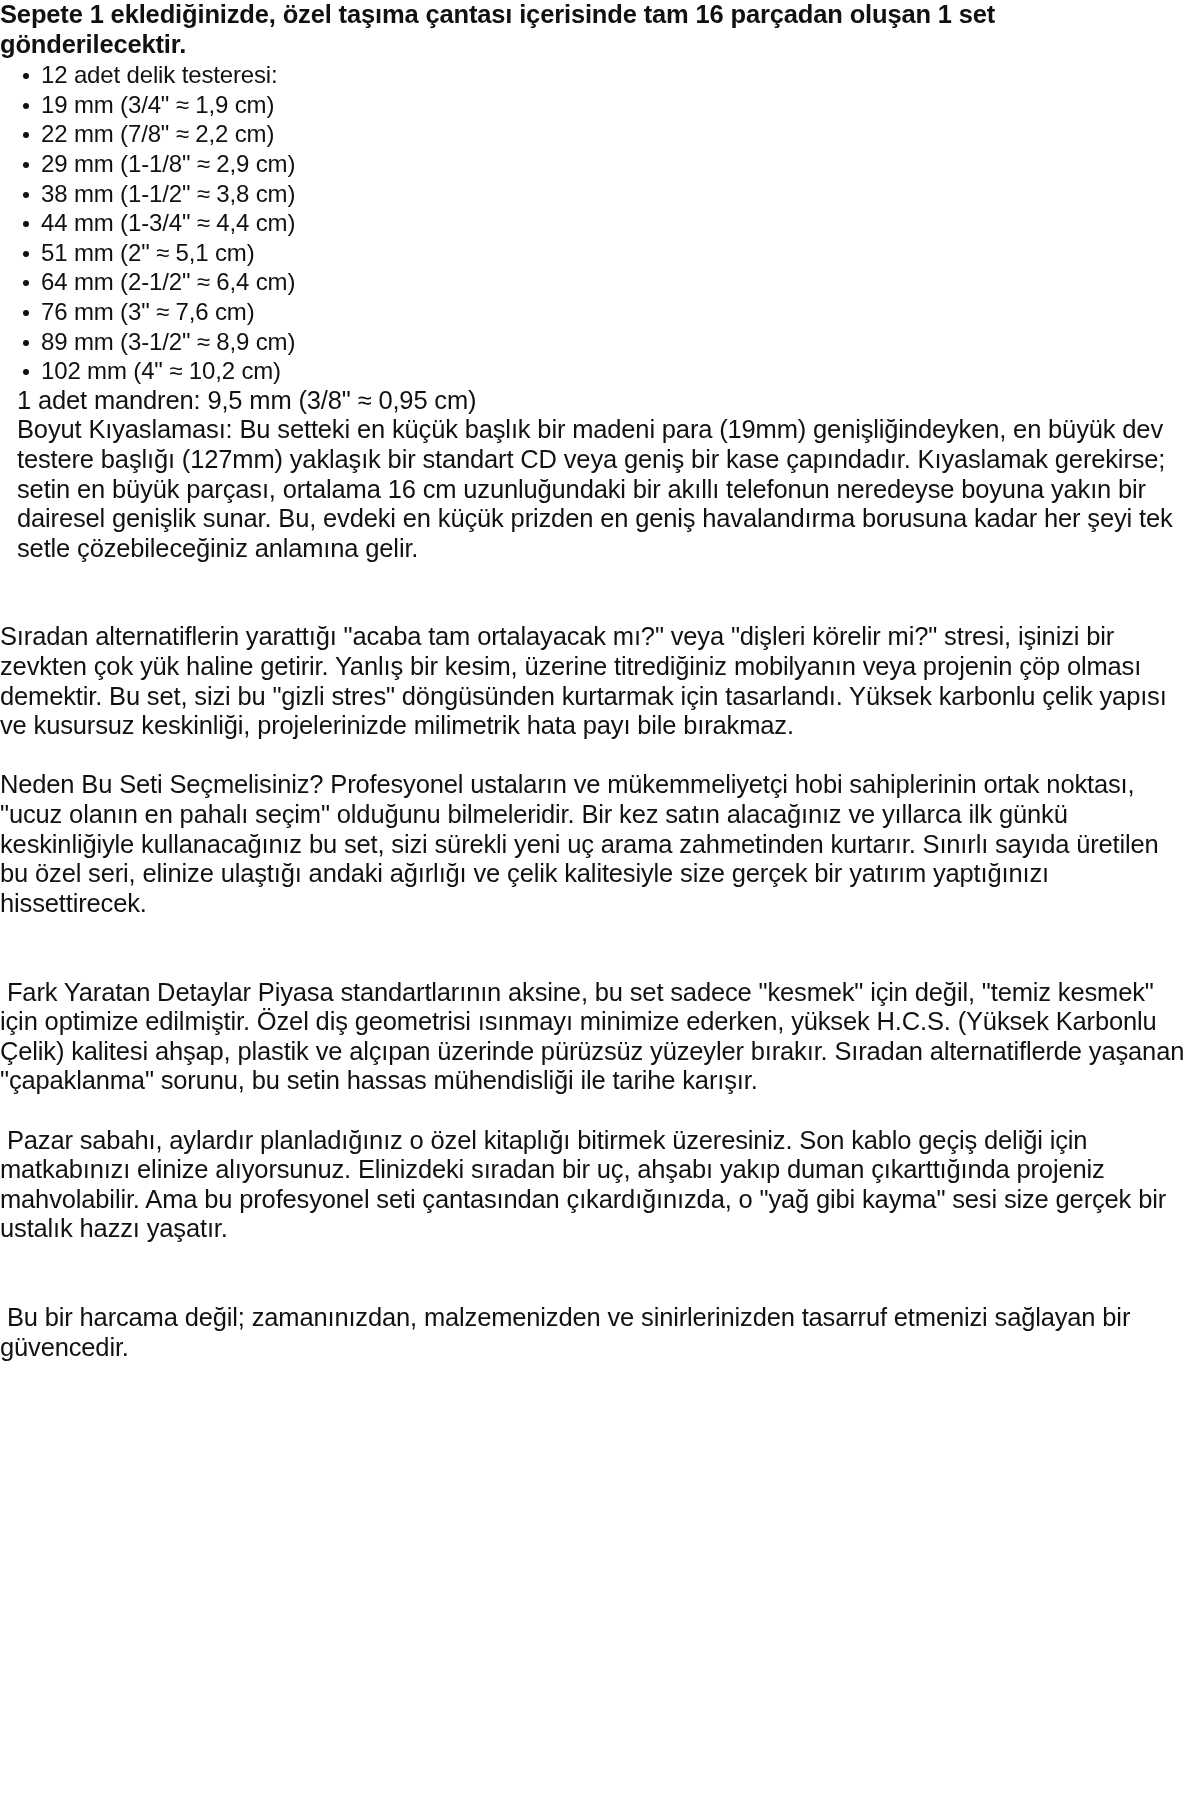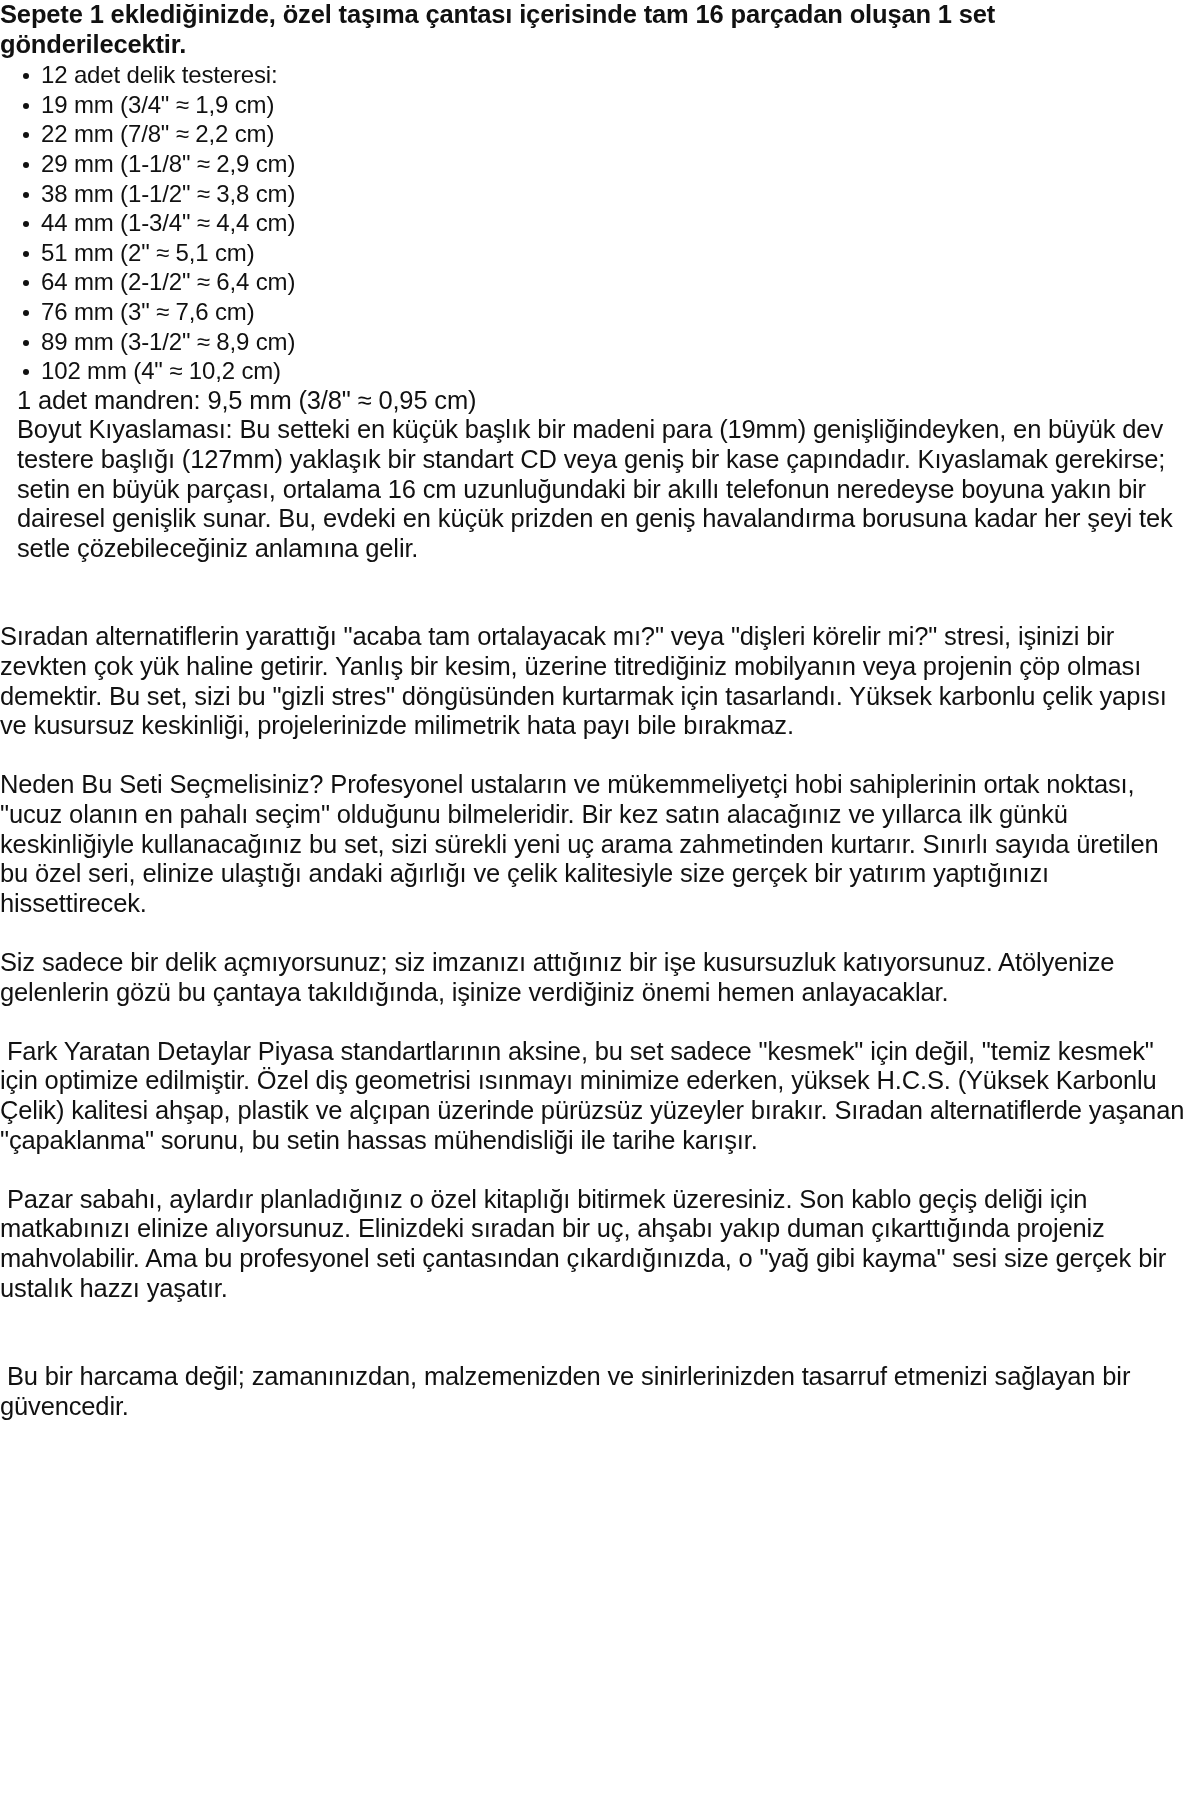--- a/index.html
+++ b/index.html
@@ -106,21 +106,20 @@
 
   <div class="spacer"></div>
 
   <div class="spacer"></div>
   <p class="para">Sıradan alternatiflerin yarattığı "acaba tam ortalayacak mı?" veya "dişleri körelir mi?" stresi, işinizi bir zevkten çok yük haline getirir. Yanlış bir kesim, üzerine titrediğiniz mobilyanın veya projenin çöp olması demektir. Bu set, sizi bu "gizli stres" döngüsünden kurtarmak için tasarlandı. Yüksek karbonlu çelik yapısı ve kusursuz keskinliği, projelerinizde milimetrik hata payı bile bırakmaz.</p>
 
   <div class="spacer"></div>
   <p class="para">Neden Bu Seti Seçmelisiniz? Profesyonel ustaların ve mükemmeliyetçi hobi sahiplerinin ortak noktası, "ucuz olanın en pahalı seçim" olduğunu bilmeleridir. Bir kez satın alacağınız ve yıllarca ilk günkü keskinliğiyle kullanacağınız bu set, sizi sürekli yeni uç arama zahmetinden kurtarır. Sınırlı sayıda üretilen bu özel seri, elinize ulaştığı andaki ağırlığı ve çelik kalitesiyle size gerçek bir yatırım yaptığınızı hissettirecek.</p>
 
   <div class="spacer"></div>
-  <p class="para">Siz sadece bir delik açmıyorsunuz; siz imzanızı attığınız bir işe kusursuzluk katıyorsunuz. Atölyenize gelenlerin gözü bu çantaya takıldığında, işinize verdiğiniz önemi hemen anlayacaklar.</p>
 
   <div class="spacer"></div>
   <p class="para"> Fark Yaratan Detaylar Piyasa standartlarının aksine, bu set sadece "kesmek" için değil, "temiz kesmek" için optimize edilmiştir. Özel diş geometrisi ısınmayı minimize ederken, yüksek H.C.S. (Yüksek Karbonlu Çelik) kalitesi ahşap, plastik ve alçıpan üzerinde pürüzsüz yüzeyler bırakır. Sıradan alternatiflerde yaşanan "çapaklanma" sorunu, bu setin hassas mühendisliği ile tarihe karışır.</p>
 
   <div class="spacer"></div>
   <p class="para"> Pazar sabahı, aylardır planladığınız o özel kitaplığı bitirmek üzeresiniz. Son kablo geçiş deliği için matkabınızı elinize alıyorsunuz. Elinizdeki sıradan bir uç, ahşabı yakıp duman çıkarttığında projeniz mahvolabilir. Ama bu profesyonel seti çantasından çıkardığınızda, o "yağ gibi kayma" sesi size gerçek bir ustalık hazzı yaşatır.</p>
 
   <div class="spacer"></div>
 
   <div class="spacer"></div>

